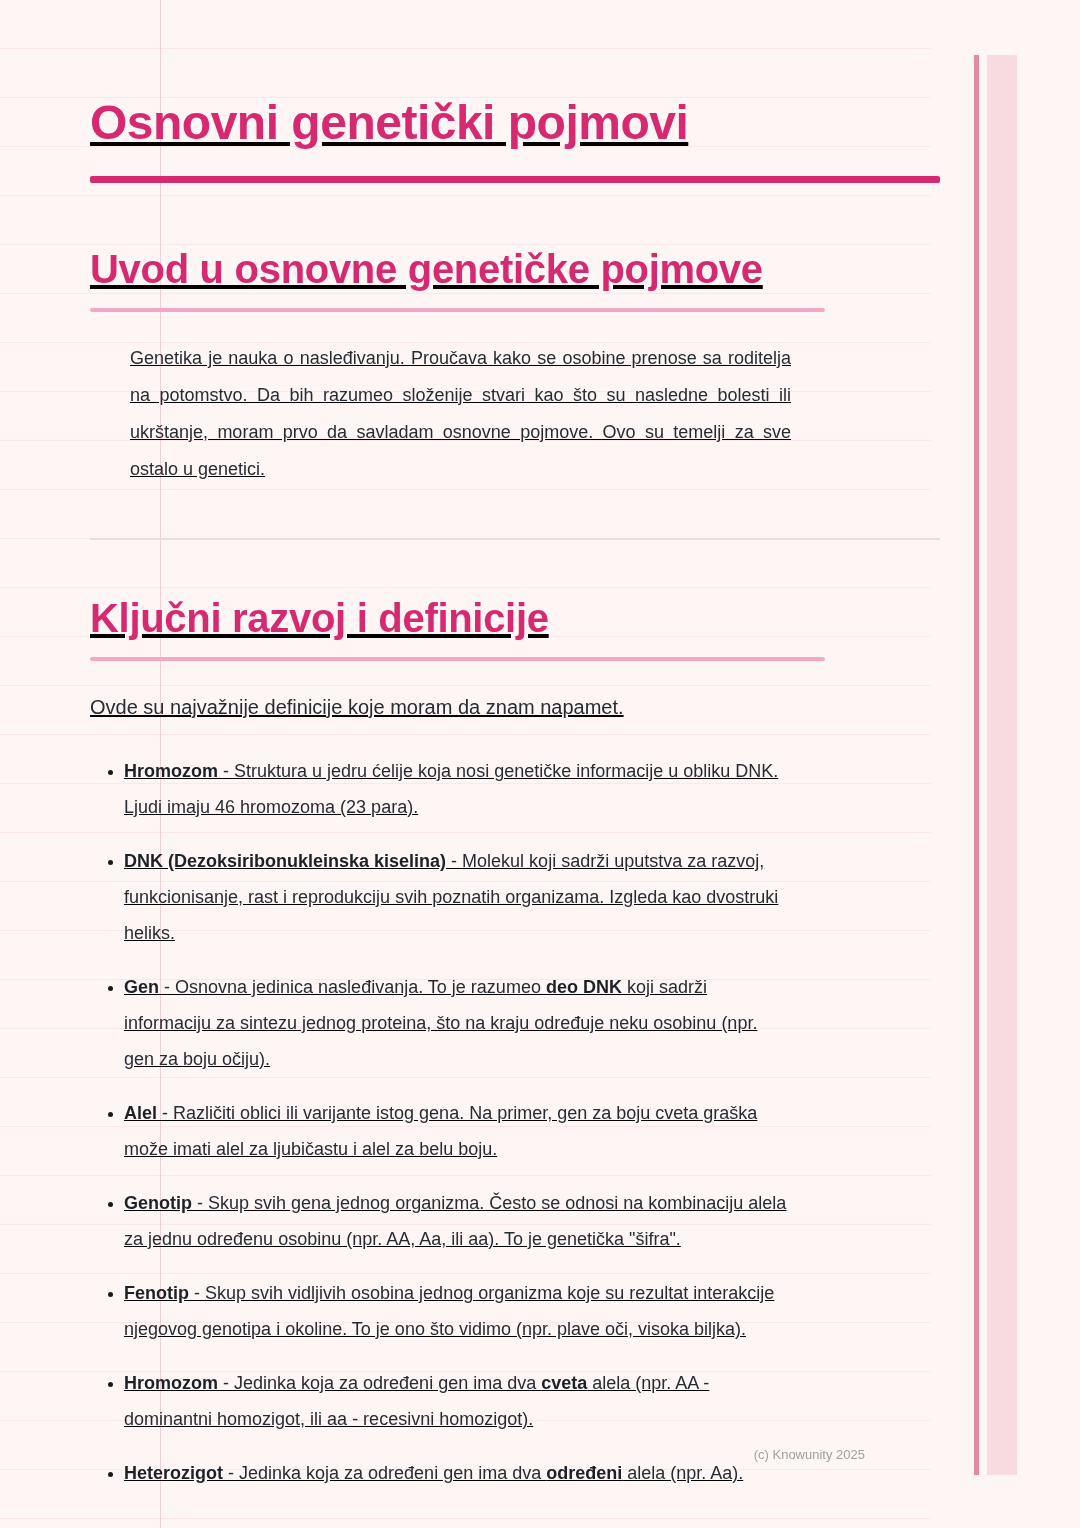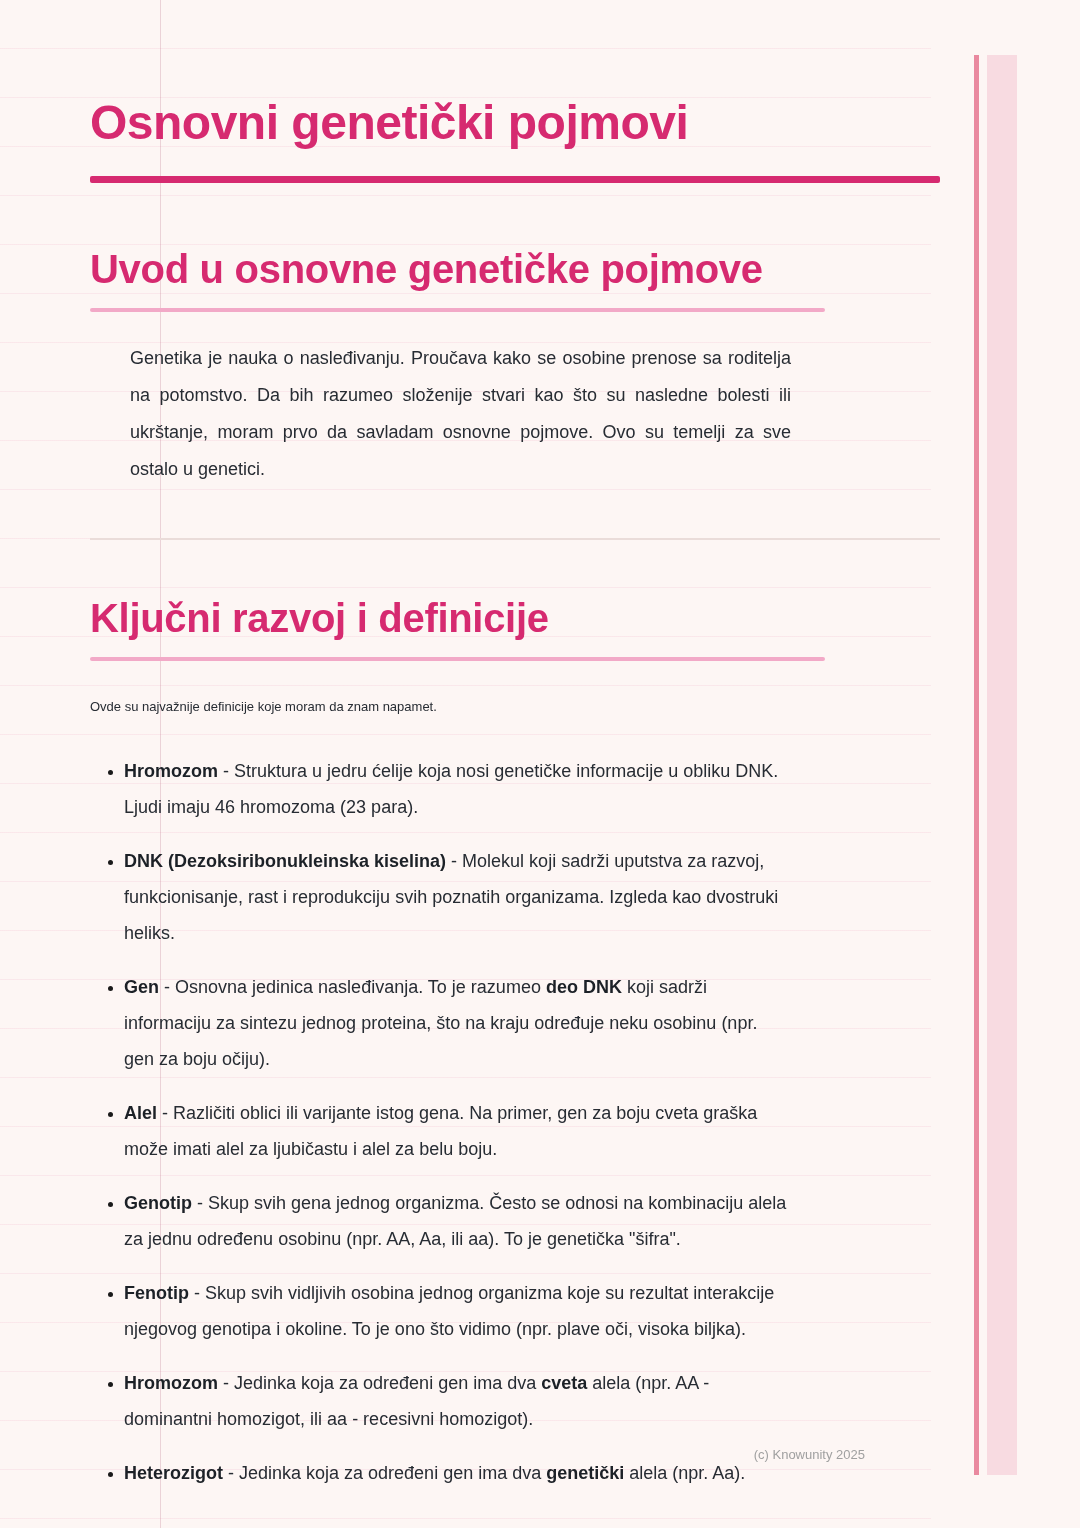--- a/index.html
+++ b/index.html
@@ -18,20 +18,21 @@
     height: 1528px;
     background:
       repeating-linear-gradient(
         to bottom,
         transparent 0px,
         transparent 48px,
         rgba(214, 42, 112, 0.07) 48px,
         rgba(214, 42, 112, 0.07) 49px
       ),
       #fdf6f4;
+    text-decoration: underline;
   }
 
   .margin-line-left {
     position: absolute;
     left: 160px;
     top: 0;
     width: 1px;
     height: 100%;
     background: rgba(190, 120, 140, 0.28);
   }
@@ -104,21 +105,21 @@
 
   .divider {
     margin-top: 50px;
     width: 850px;
     height: 2px;
     background: #eadcd9;
   }
 
   p.intro-text {
     margin-top: 30px;
-    font-size: 13px;
+    font-size: 20px;
     line-height: 32px;
     color: #272c33;
   }
 
   ul.definitions {
     margin-top: 30px;
     padding-left: 34px;
     list-style: disc;
   }
 
@@ -176,21 +177,21 @@
       <p class="intro-text">Ovde su najvažnije definicije koje moram da znam napamet.</p>
 
       <ul class="definitions">
           <li><strong>Hromozom</strong><span> - Struktura u jedru ćelije koja nosi genetičke informacije u obliku DNK. Ljudi imaju 46 hromozoma (23 para).</span></li>
           <li><strong>DNK (Dezoksiribonukleinska kiselina)</strong><span> - Molekul koji sadrži uputstva za razvoj, funkcionisanje, rast i reprodukciju svih poznatih organizama. Izgleda kao dvostruki heliks.</span></li>
           <li><strong>Gen</strong><span> - Osnovna jedinica nasleđivanja. To je razumeo </span><strong>deo DNK</strong><span> koji sadrži informaciju za sintezu jednog proteina, što na kraju određuje neku osobinu (npr. gen za boju očiju).</span></li>
           <li><strong>Alel</strong><span> - Različiti oblici ili varijante istog gena. Na primer, gen za boju cveta graška može imati alel za ljubičastu i alel za belu boju.</span></li>
           <li><strong>Genotip</strong><span> - Skup svih gena jednog organizma. Često se odnosi na kombinaciju alela za jednu određenu osobinu (npr. AA, Aa, ili aa). To je genetička "šifra".</span></li>
           <li><strong>Fenotip</strong><span> - Skup svih vidljivih osobina jednog organizma koje su rezultat interakcije njegovog genotipa i okoline. To je ono što vidimo (npr. plave oči, visoka biljka).</span></li>
           <li><strong>Hromozom</strong><span> - Jedinka koja za određeni gen ima dva </span><strong>cveta</strong><span> alela (npr. AA - dominantni homozigot, ili aa - recesivni homozigot).</span></li>
-          <li><strong>Heterozigot</strong><span> - Jedinka koja za određeni gen ima dva </span><strong>genetički</strong><span> alela (npr. Aa).</span></li>
+          <li><strong>Heterozigot</strong><span> - Jedinka koja za određeni gen ima dva </span><strong>određeni</strong><span> alela (npr. Aa).</span></li>
         </ul>
     </div>
 
   </div>
 
   <div class="footer-credit">(c) Knowunity 2025</div>
 
 </div>
 
 </body></html>

